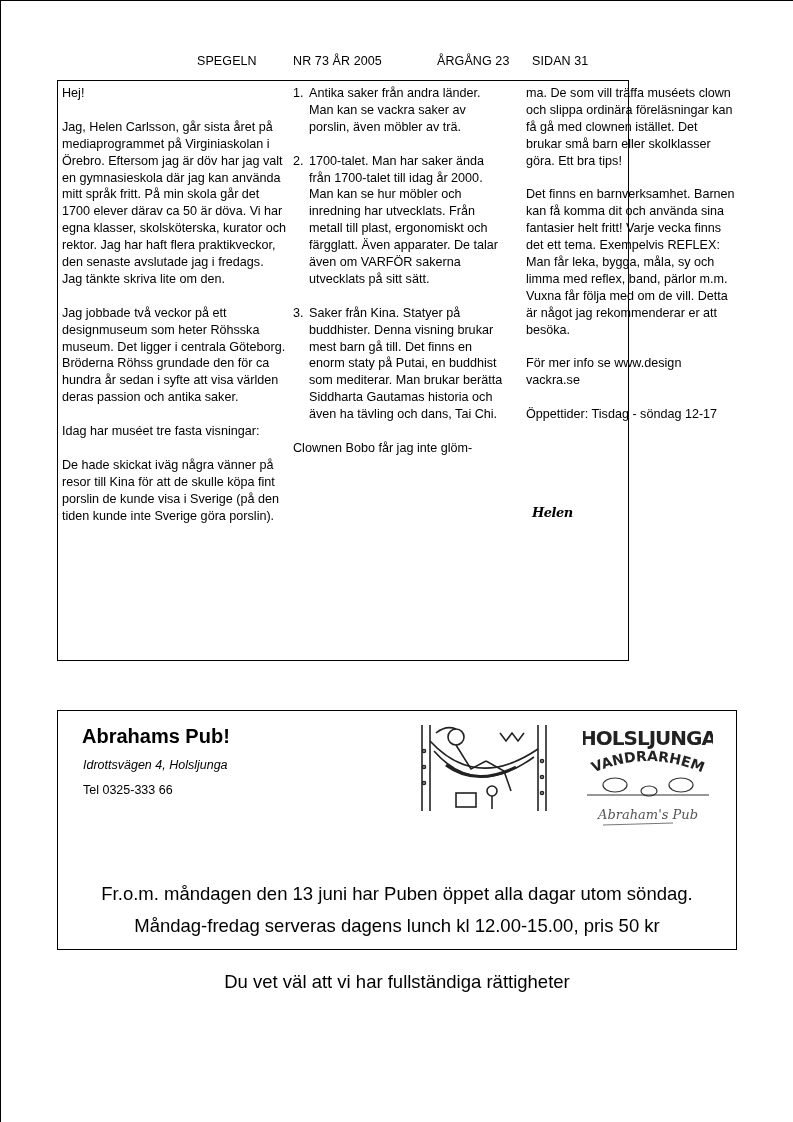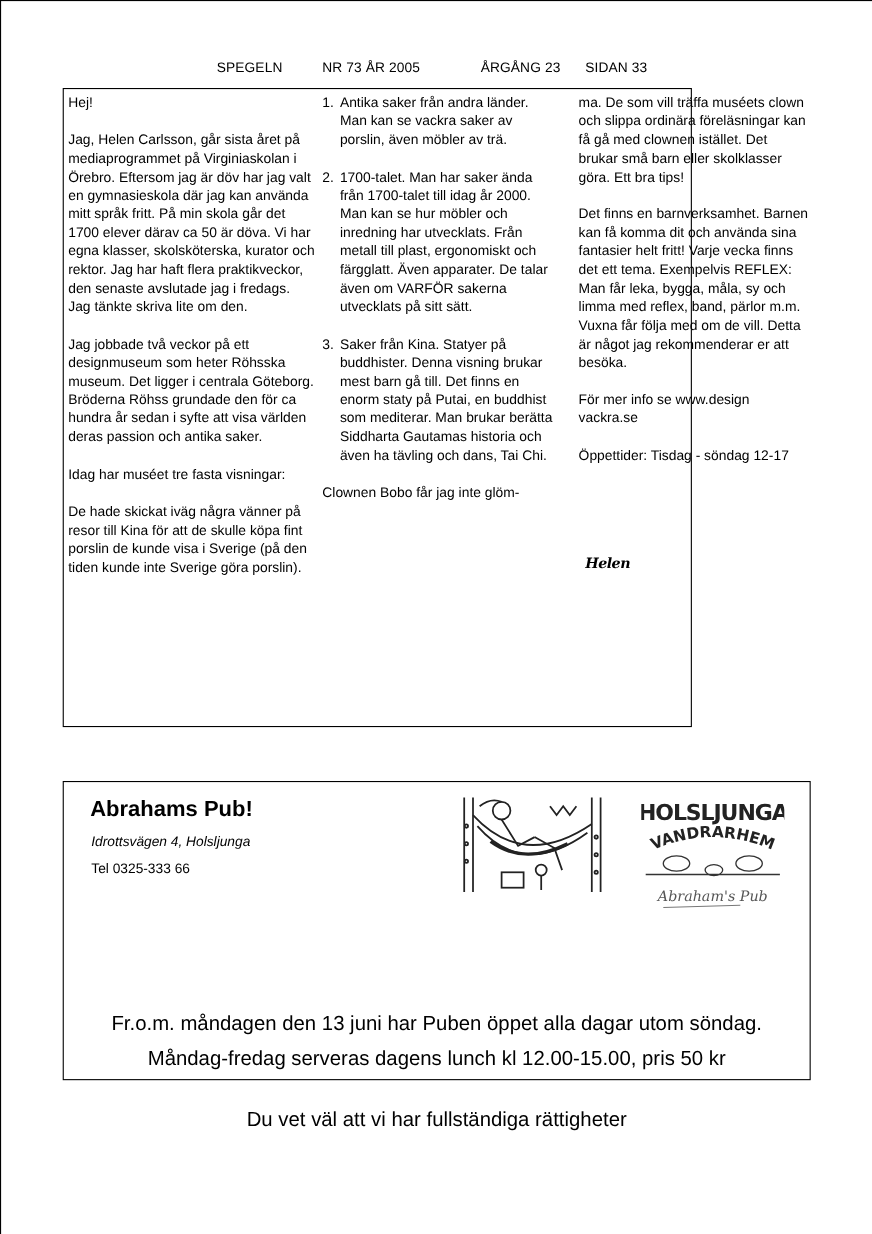--- a/index.html
+++ b/index.html
@@ -15,42 +15,42 @@
   .col { position:absolute; top:4px; font-size:12.6px; line-height:16.9px; }
   .col p { margin:0 0 16.9px 0; }
   .col1 { left:4px; width:225px; }
   .col2 { left:235px; width:215px; height:575px; overflow:hidden; }
   .col3 { left:468px; width:210px; }
   .col ol { margin:0 0 16.9px 0; padding:0; list-style:none; }
   .col ol li { position:relative; padding-left:16px; margin-bottom:16.9px; }
   .col ol li .num { position:absolute; left:0; top:0; }
   .signature { position:absolute; left:474px; top:424px; font-family:"DejaVu Serif", serif;
                font-style:italic; font-weight:bold; font-size:13px; letter-spacing:-0.5px; }
-  .ad { position:absolute; left:57px; top:710px; width:680px; height:272px;
+  .ad { position:absolute; left:57px; top:710px; width:680px; height:240px;
         border:1px solid #000; box-sizing:border-box; }
   .ad-title { position:absolute; left:24px; top:14px; font-size:20px; font-weight:bold; }
   .ad-address { position:absolute; left:25px; top:47px; font-size:12.5px;font-style:italic; }
   .ad-phone { position:absolute; left:25px; top:72px; font-size:12.5px; }
   .ad-illustration { position:absolute; left:358px; top:10px; width:136px; height:92px; }
   .ad-logo { position:absolute; left:525px; top:10px; width:130px; height:110px; }
-  .ad-line { position:absolute; left:0; width:678px; text-align:center; font-size:18.5px;margin-top:36px; }
+  .ad-line { position:absolute; left:0; width:678px; text-align:center; font-size:18.5px; }
   .ad-line1 { top:172px; }
   .ad-line2 { top:204px; }
   .ad-line3 { top:260px; }
 </style>
 </head>
 <body>
 
 <div class="page-frame"></div>
 
 <div class="header">
   <span style="left:197px">SPEGELN</span>
   <span style="left:293px">NR 73 ÅR 2005</span>
   <span style="left:437px">ÅRGÅNG 23</span>
-  <span style="left:532px">SIDAN 33</span>
+  <span style="left:532px">SIDAN 31</span>
 </div>
 
 <div class="article">
   <div class="col col1">
     <p>Hej!</p>
     <p>Jag, Helen Carlsson, går sista året på mediaprogrammet på Virginiaskolan i Örebro. Eftersom jag är döv har jag valt en gymnasieskola där jag kan använda mitt språk fritt. På min skola går det 1700 elever därav ca 50 är döva. Vi har egna klasser, skolsköterska, kurator och rektor. Jag har haft flera praktikveckor, den senaste avslutade jag i fredags. Jag tänkte skriva lite om den.</p>
     <p>Jag jobbade två veckor på ett designmuseum som heter Röhsska museum. Det ligger i centrala Göteborg. Bröderna Röhss grundade den för ca hundra år sedan i syfte att visa världen deras passion och antika saker.</p>
     <p>Idag har muséet tre fasta visningar:</p>
     <p>De hade skickat iväg några vänner på resor till Kina för att de skulle köpa fint porslin de kunde visa i Sverige (på den tiden kunde inte Sverige göra porslin).</p>
   </div>

